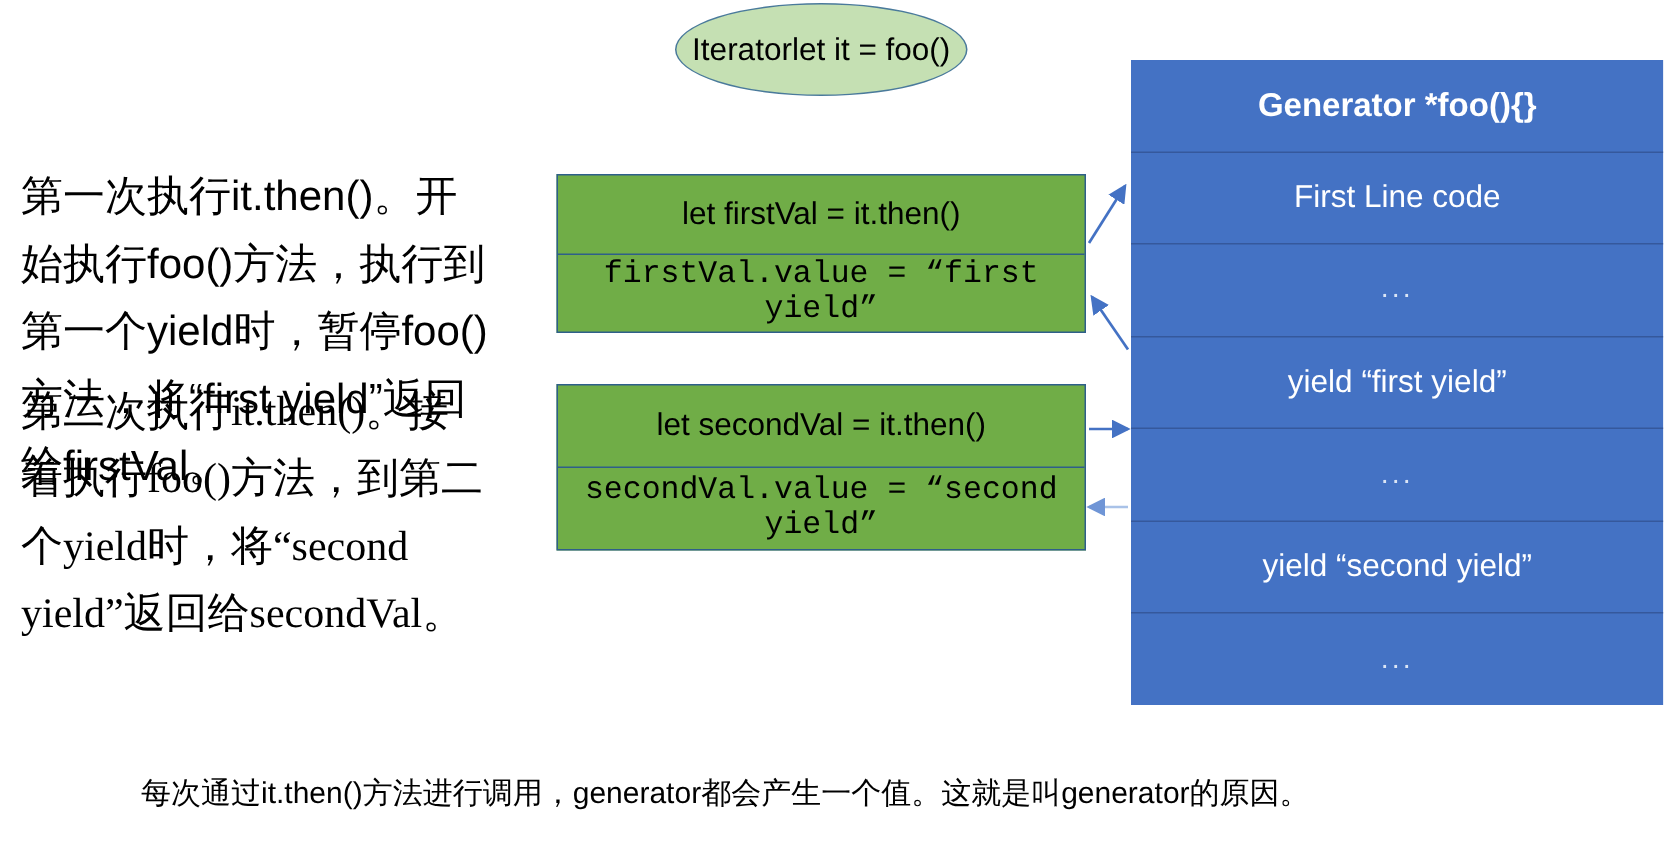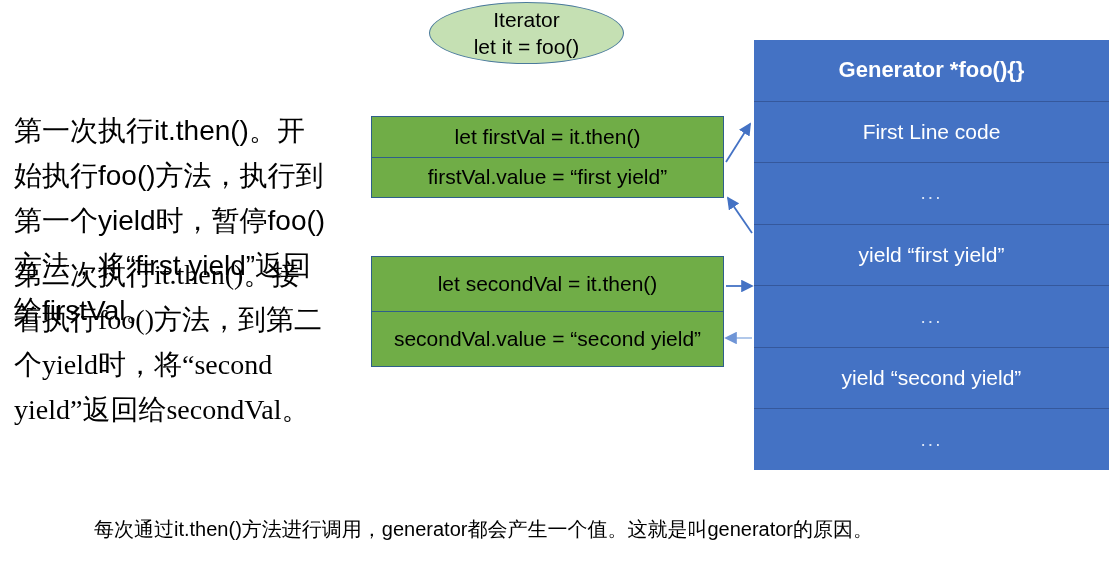--- a/index.html
+++ b/index.html
@@ -27,64 +27,64 @@
     color: #000000;
     letter-spacing: 0px;
     white-space: pre-wrap;
   }
   #note-1 { left: 14px; top: 108px; width: 312px; }
   #note-2 { left: 14px; top: 252px; width: 312px; font-family: Liberation Serif, serif; }
 
   
   #iterator-ellipse {
     position: absolute;
-    left: 429px;
+    left: 450px;
     top: 2px;
     width: 195px;
     height: 62px;
     background: #c5e0b3;
     border: 1.6px solid #4a7a9b;
     border-radius: 50%;
     box-sizing: border-box;
     display: flex;
-    flex-direction: column;
     align-items: center;
     justify-content: center;
     line-height: 27px;
   }
   #iterator-ellipse span {
     font-size: 21px;
     color: #000000;
     display: block;
     text-align: center;
   }
 
   
   .green-stack {
     position: absolute;
     box-sizing: border-box;
     border: 1.6px solid #2e5f8a;
     background: #70ad47;
     display: flex;
     flex-direction: column;
   }
-  #green-stack-1 { left: 371px; top: 116px; width: 353px; height: 82px; }
+  #green-stack-1 { left: 371px; top: 116px; width: 353px; height: 106px; }
   #green-stack-2 { left: 371px; top: 256px; width: 353px; height: 111px; }
   .green-row {
     flex: 1 1 0;
     display: flex;
     align-items: center;
     justify-content: center;
     color: #000000;
     font-size: 21px;
     text-align: center;
     box-sizing: border-box;
   }
   .green-row + .green-row {
     border-top: 1.6px solid #2e5f8a;
+    font-family: Liberation Mono, monospace;
   }
 
   
   #generator-box {
     position: absolute;
     left: 754px;
     top: 40px;
     width: 355px;
     height: 430px;
     background: #4472c4;

